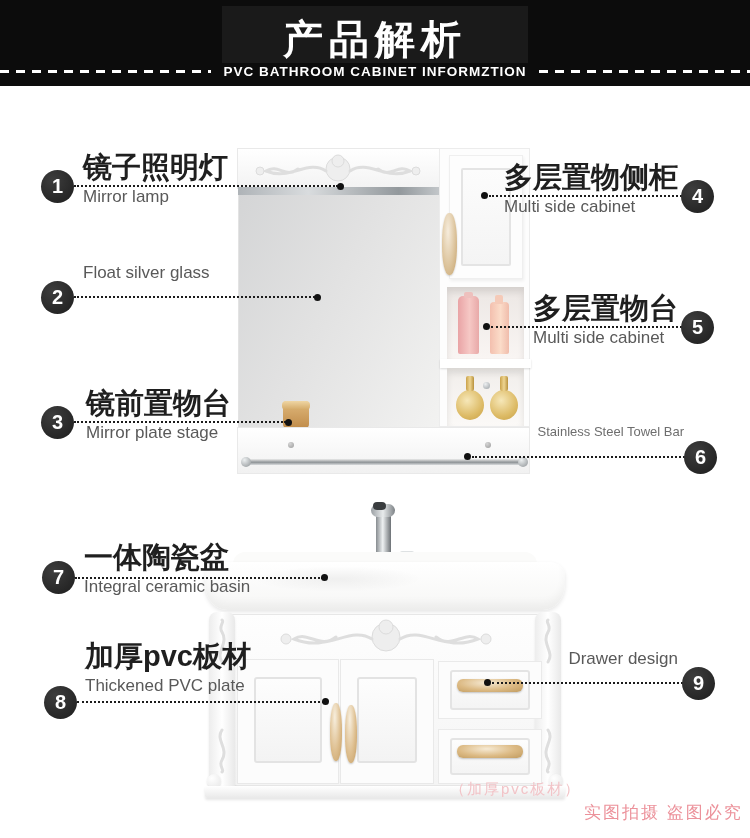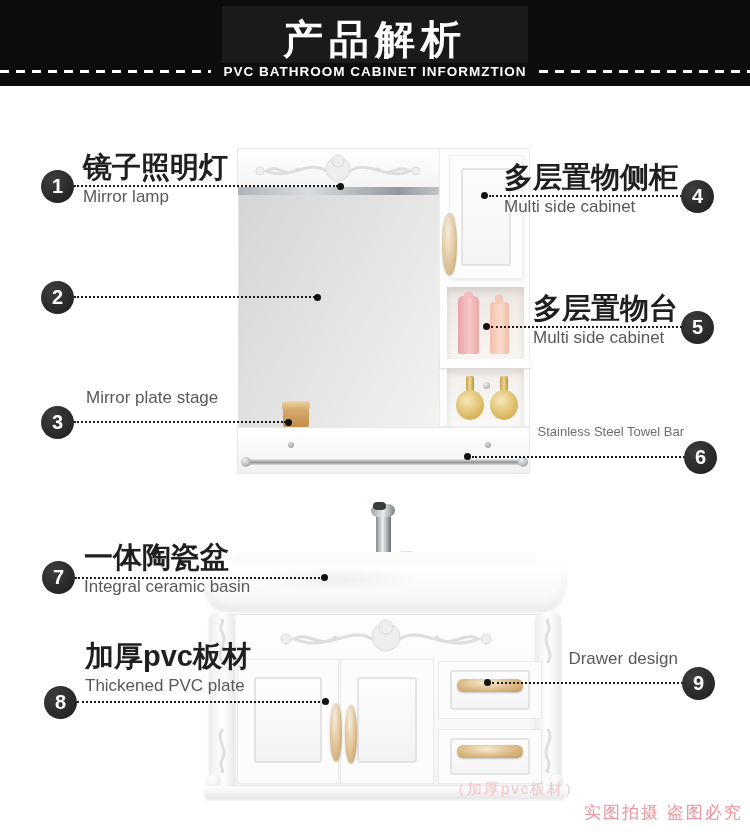--- a/index.html
+++ b/index.html
@@ -294,24 +294,26 @@
   <div class="enddot" style="left:484px;top:679px"></div>
 
   <div class="badge" style="left:41px;top:170px">1</div>
   <div class="callout" style="left:83px;top:150px">
     <div class="zh">镜子照明灯</div>
     <div class="en">Mirror lamp</div>
   </div>
 
   <div class="badge" style="left:41px;top:281px">2</div>
   <div class="callout" style="left:83px;top:261px">
+    <div class="en">Float silver glass</div>
   </div>
 
   <div class="badge" style="left:41px;top:406px">3</div>
   <div class="callout" style="left:86px;top:386px">
+    <div class="zh">镜前置物台</div>
     <div class="en">Mirror plate stage</div>
   </div>
 
   <div class="badge" style="left:681px;top:180px">4</div>
   <div class="callout right" style="right:72px;top:160px">
     <div class="zh">多层置物侧柜</div>
     <div class="en">Multi side cabinet</div>
   </div>
 
   <div class="badge" style="left:681px;top:311px">5</div>

